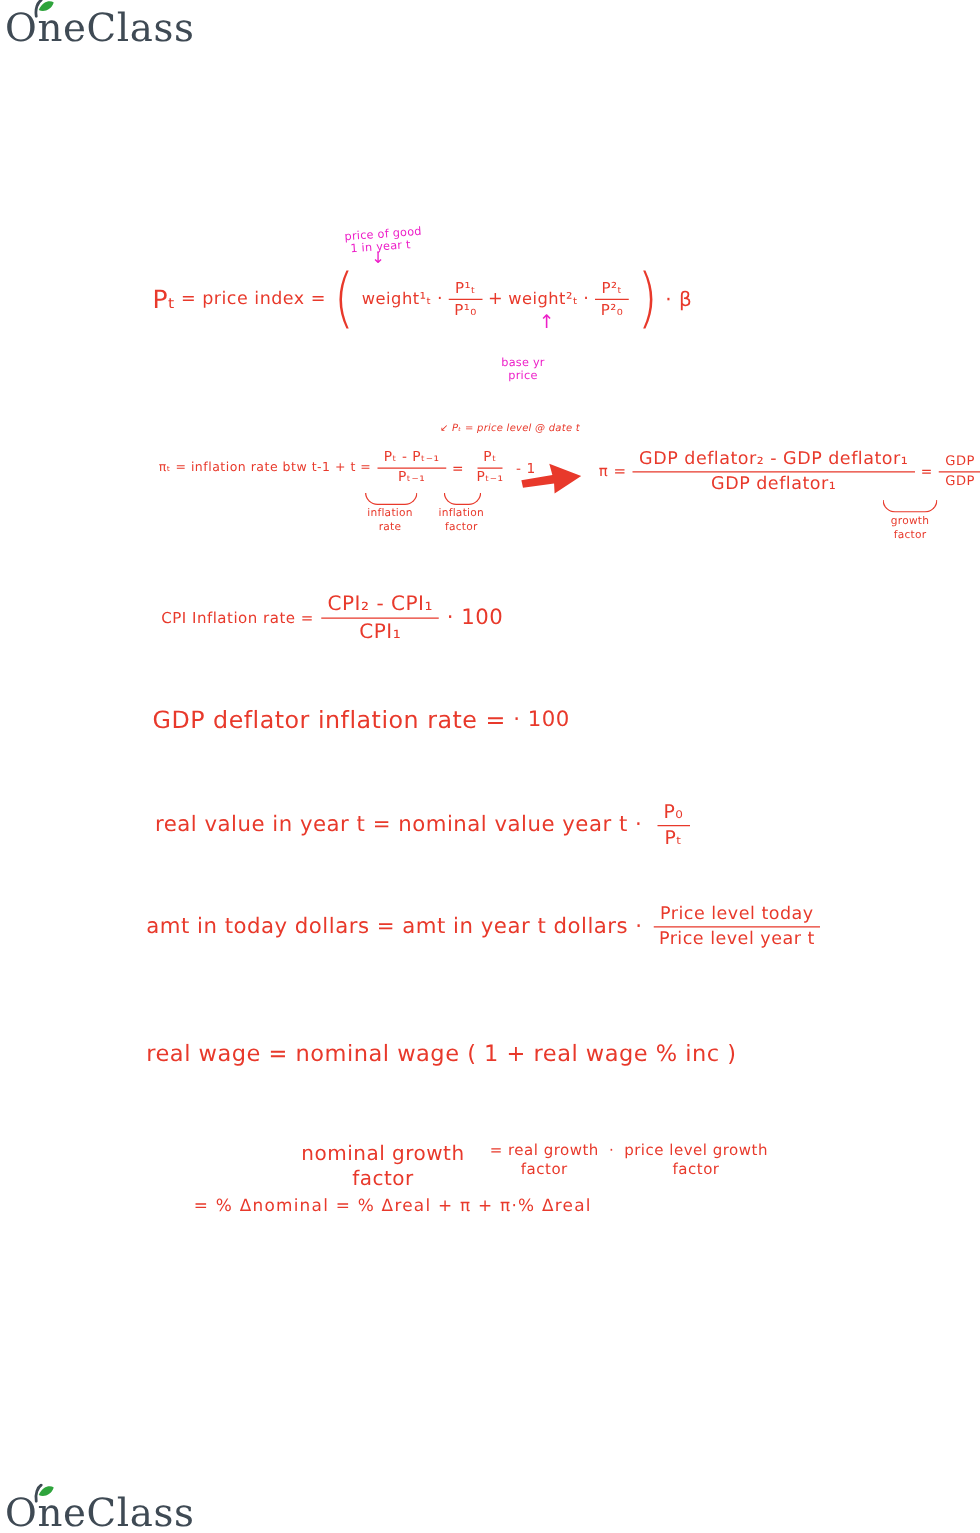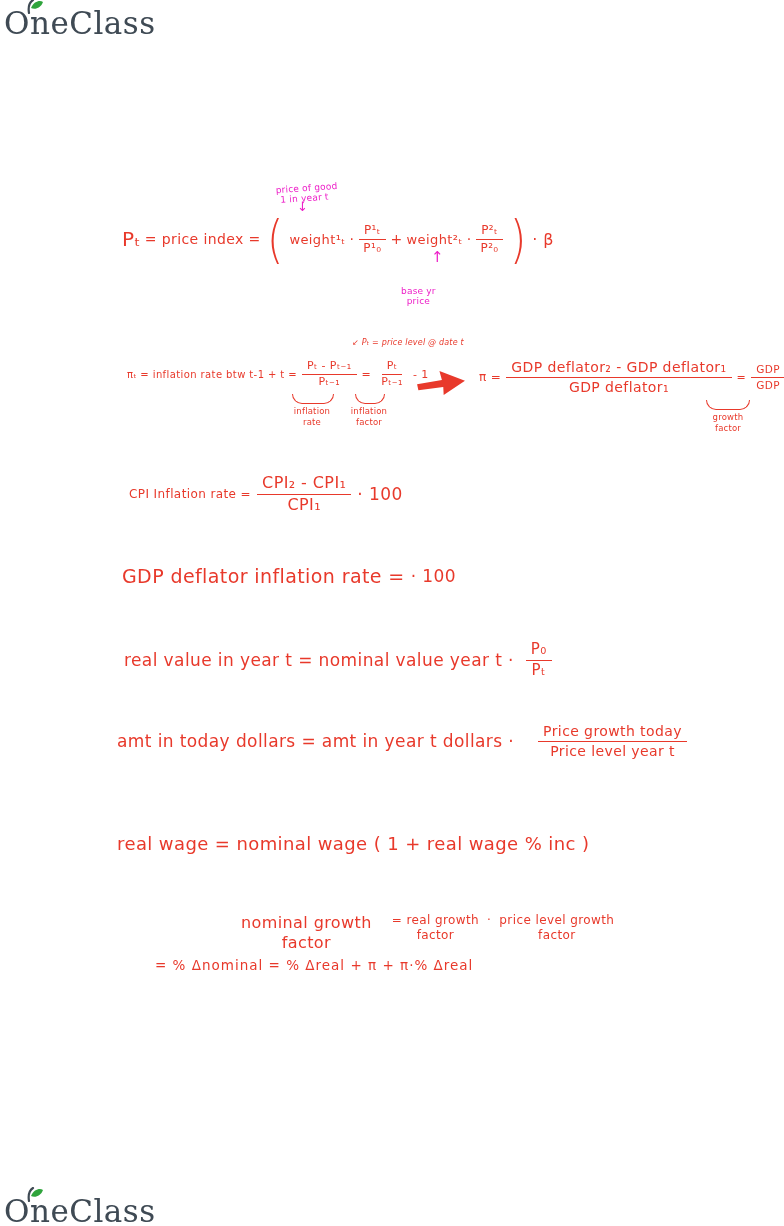--- a/index.html
+++ b/index.html
@@ -146,24 +146,24 @@
   </div>
 
   <div class="abs hand row" style="left:124px;top:634px;height:52px;gap:12px;">
     <span style="font-size:17px;white-space:nowrap;">real value in year t = nominal value year t ·</span>
     <span class="frac" style="font-size:15px;">
       <span class="num">P₀</span>
       <span class="den">Pₜ</span>
     </span>
   </div>
 
-  <div class="abs hand row" style="left:117px;top:714px;height:54px;gap:24px;">
+  <div class="abs hand row" style="left:117px;top:714px;height:54px;gap:8px;">
     <span style="font-size:17px;white-space:nowrap;">amt in today dollars = amt in year t dollars ·</span>
     <span class="frac" style="font-size:14px;">
-      <span class="num">Price growth today</span>
+      <span class="num">Price level today</span>
       <span class="den">Price level year t</span>
     </span>
   </div>
 
   <div class="abs hand" style="left:117px;top:833px;font-size:18px;white-space:nowrap;">real wage = nominal wage ( 1 + real wage % inc )</div>
 
   <div class="abs hand row" style="left:208px;top:913px;gap:8px;align-items:flex-start;">
     <span class="stack" style="font-size:16px;margin-left:33px;">
       <span>nominal growth</span>
       <span>factor</span>

